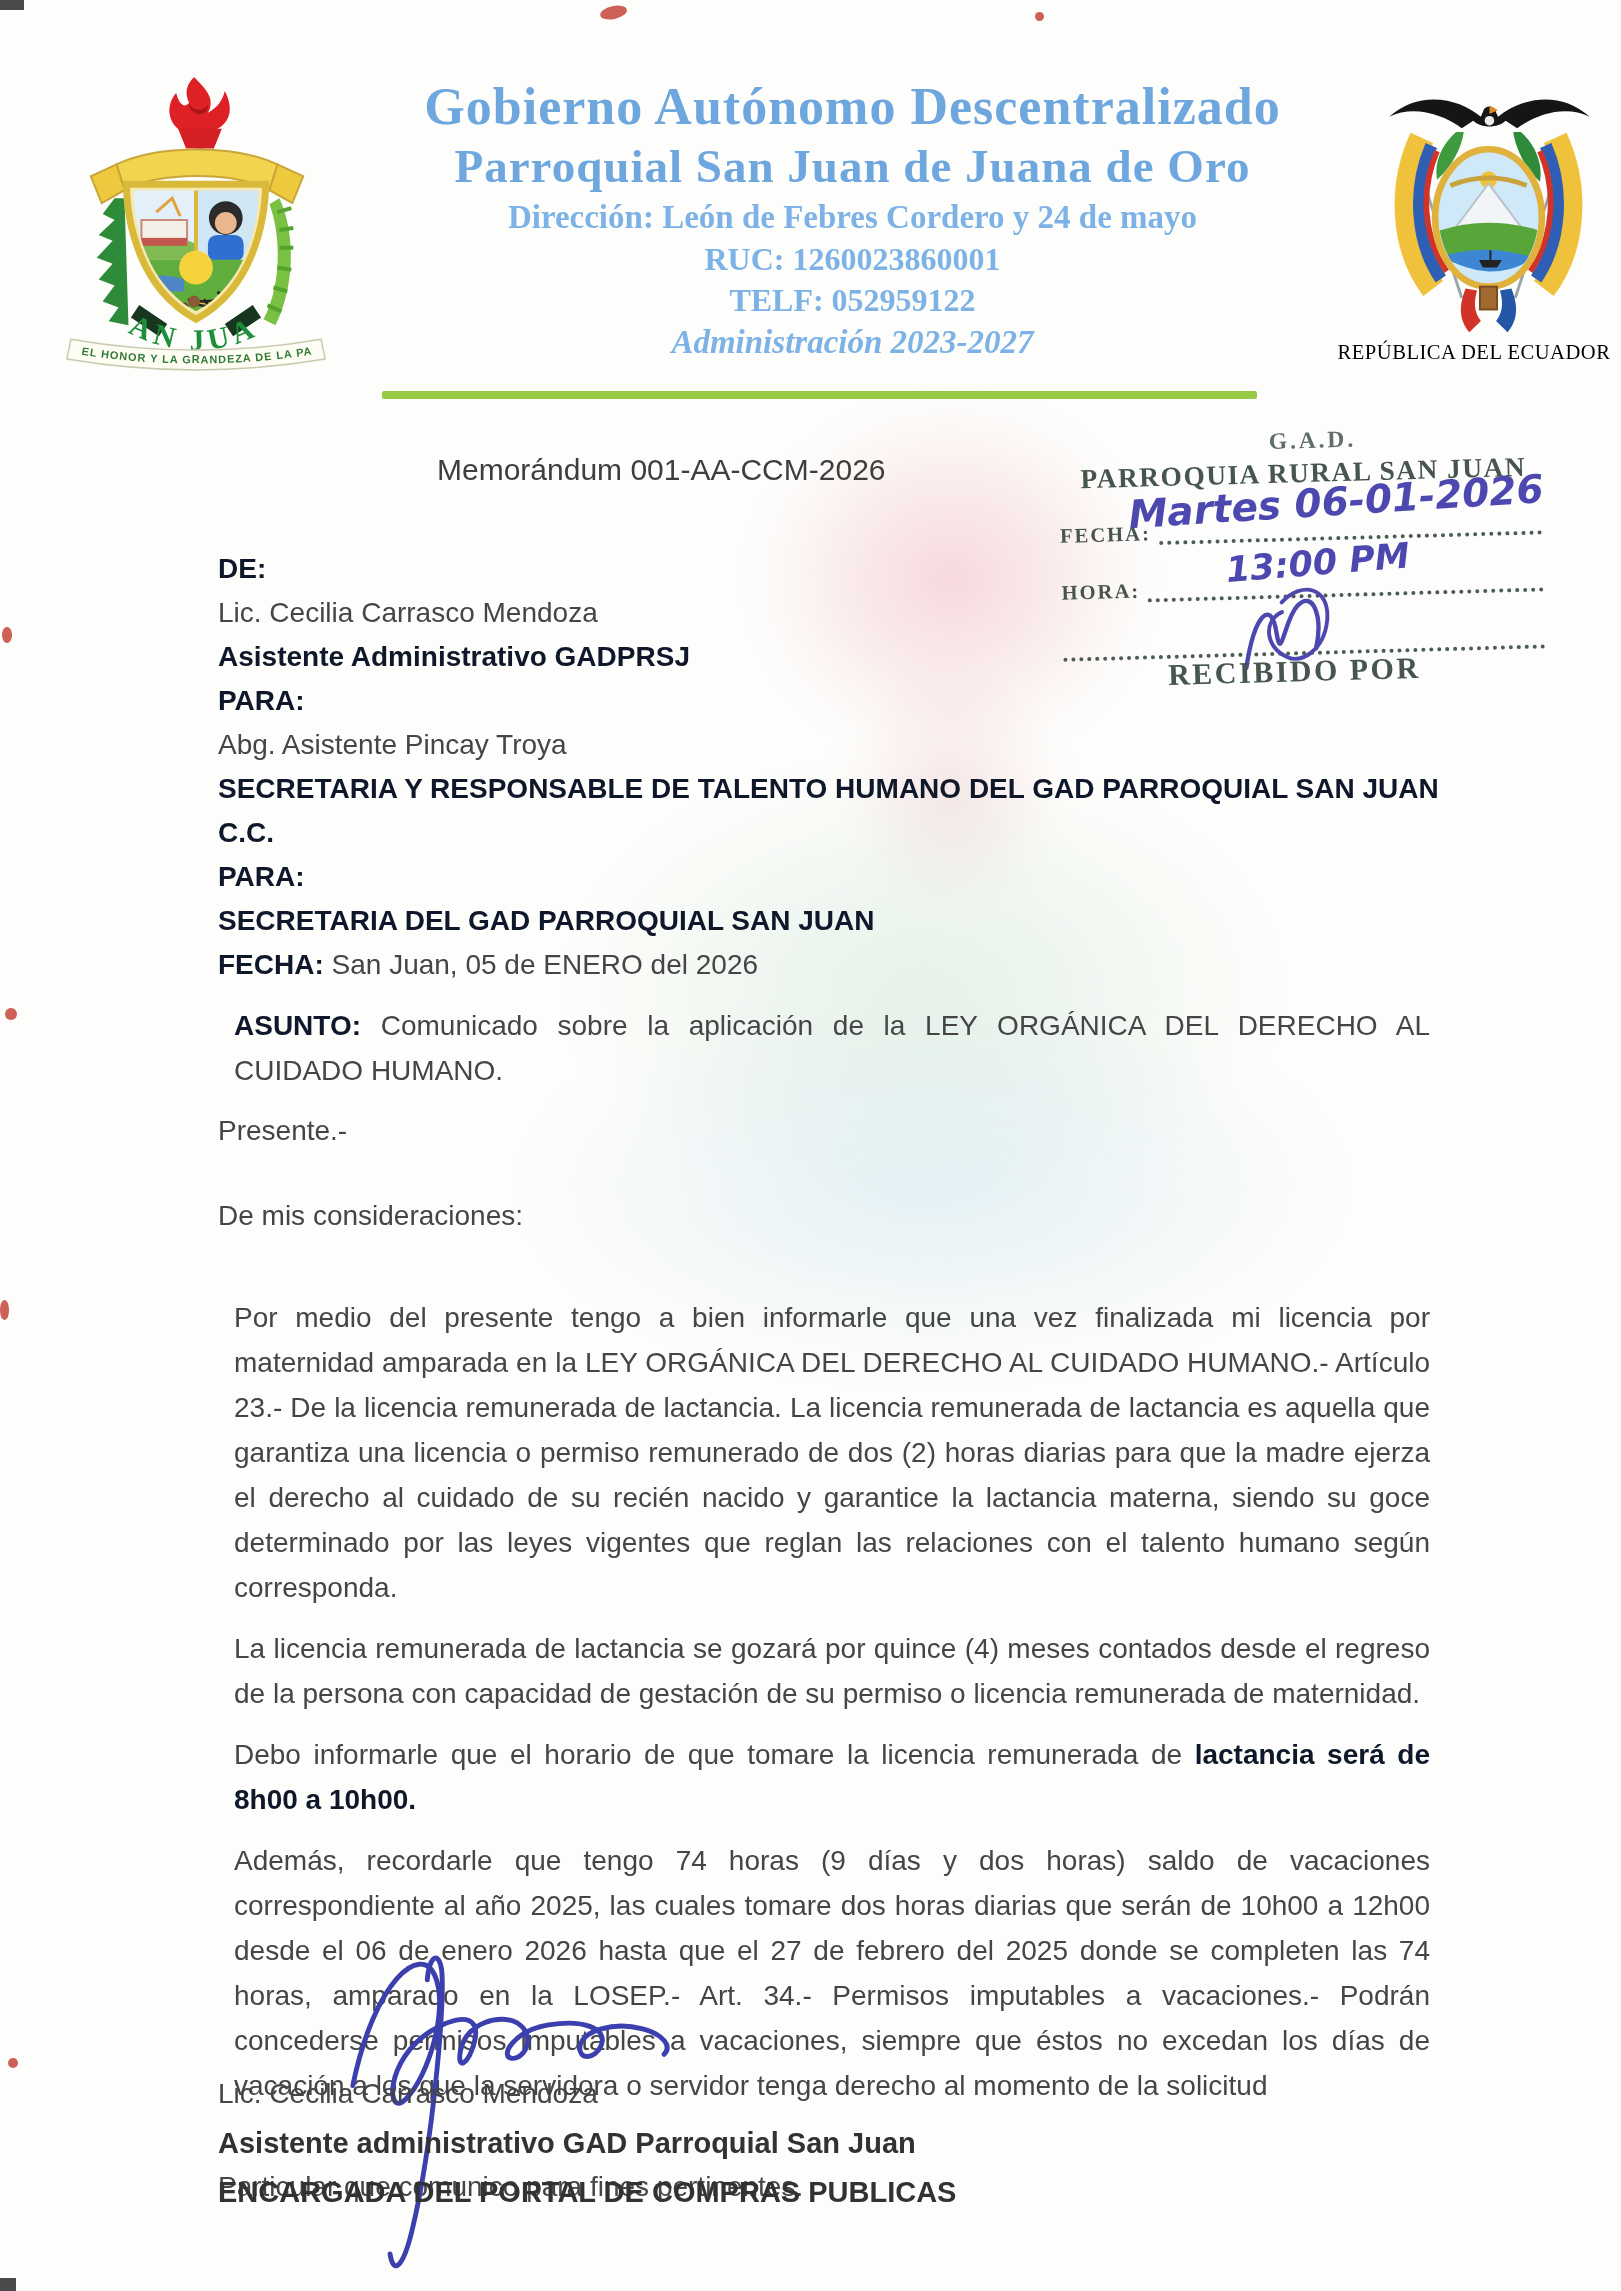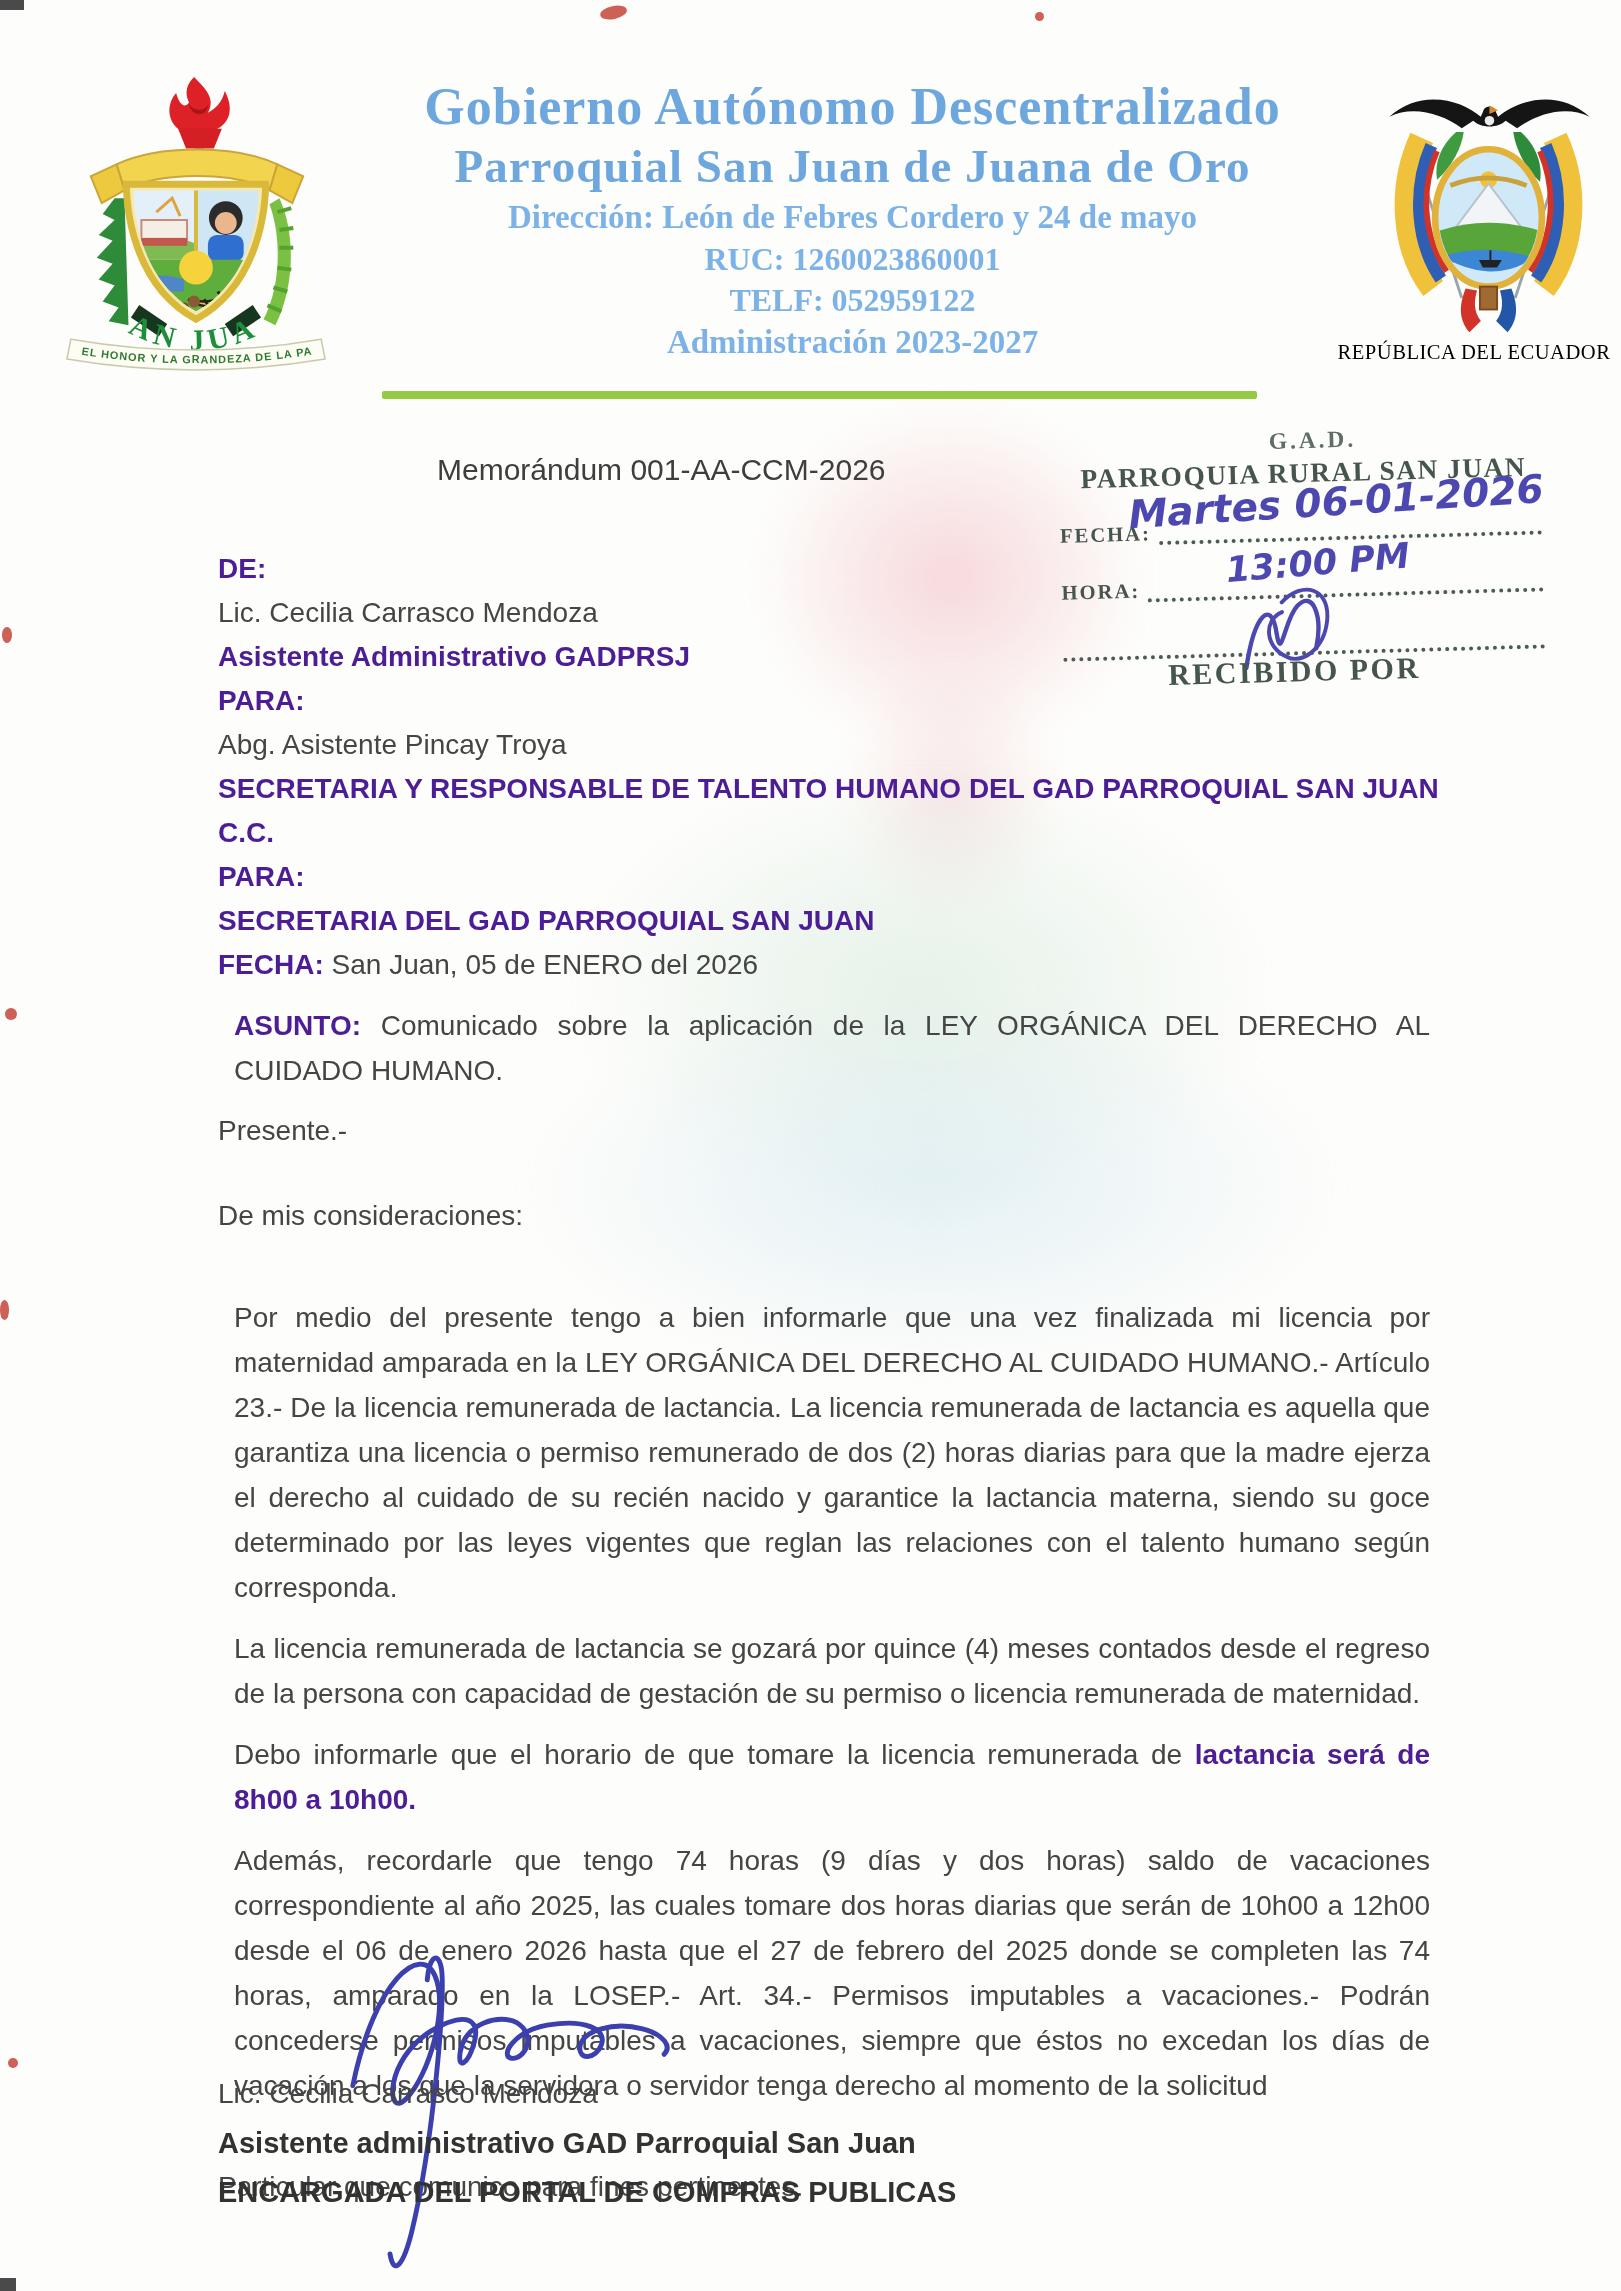--- a/index.html
+++ b/index.html
@@ -21,21 +21,21 @@
   .emblem-caption{
     position:absolute;left:1329px;top:341px;width:290px;text-align:center;
     font-family:"Liberation Serif",serif;font-size:20.6px;letter-spacing:0.5px;color:#000000;
   }
   .title-block{position:absolute;left:233px;top:76px;width:1239px;text-align:center;
     font-family:"Liberation Serif",serif;font-weight:bold;color:#6ea7de;}
   .t1{font-size:52px;line-height:61px;letter-spacing:1px;}
   .t2{font-size:47px;line-height:59px;letter-spacing:1px;}
   .t3{font-size:33px;line-height:43px;color:#7cb2e6;}
   .t4,.t5{font-size:32px;line-height:41px;color:#7cb2e6;}
-  .t6{font-size:33px;line-height:43px;color:#7cb2e6;}
+  .t6{font-size:33px;line-height:43px;color:#7cb2e6;font-style:italic;}
   .green-rule{position:absolute;left:382px;top:391px;width:875px;height:7.8px;background:#97ca44;border-radius:2px;}
   
   .memo-line{position:absolute;left:437px;top:453px;font-size:30px;color:#3e3e3e;}
   
   .stamp{position:absolute;left:1061px;top:427px;width:490px;height:284px;
     transform:rotate(-1.6deg);color:#46564f;font-family:"Liberation Serif",serif;font-weight:bold;}
   .st-gad{position:absolute;left:147px;top:0;width:216px;text-align:center;font-size:23.5px;letter-spacing:2.9px;opacity:.85;}
   .st-org{position:absolute;left:0;top:31px;width:490px;text-align:center;font-size:27.4px;letter-spacing:1.5px;}
   .st-row{position:absolute;left:0;font-size:20.6px;letter-spacing:2px;display:flex;align-items:flex-end;width:482px;}
   .st-row .dots{flex:1;border-bottom:4.9px dotted #4c5c54;margin-left:7.8px;height:23.5px;}
@@ -44,21 +44,21 @@
   .st-sign-row{top:214px;left:0;width:482px;position:absolute;}
   .st-sign-row .dots2{border-bottom:4.9px dotted #4c5c54;height:9.8px;}
   .st-received{position:absolute;left:0;top:227px;width:461px;text-align:center;font-size:30px;letter-spacing:2.5px;}
   .ink{color:#4d48b0;font-family:"DejaVu Sans",sans-serif;font-style:italic;font-weight:bold;}
   .st-fecha-val{position:absolute;left:69px;top:53px;font-size:39px;transform:rotate(-2deg);white-space:nowrap;}
   .st-hora-val{position:absolute;left:165px;top:116px;font-size:35px;transform:rotate(-3deg);}
   .st-initials{position:absolute;left:167px;top:149px;width:127px;height:108px;}
   
   .letter{position:absolute;left:218px;top:547px;width:1228px;font-size:28px;line-height:44px;color:#454545;}
   .ln{white-space:nowrap;}
-  .b{font-weight:bold;color:#4c1d95;}
+  .b{font-weight:bold;color:#0f172a;}
   .par{margin:16px;text-align:justify;line-height:45px;}
   .gap-m{height:41px;}
   
   .sig-scribble{position:absolute;left:323px;top:1929px;width:461px;height:372px;pointer-events:none;}
   .sig-name{position:absolute;left:218px;top:2078px;font-size:28px;color:#454545;}
   .sig-title1{position:absolute;left:218px;top:2127px;font-size:29px;font-weight:bold;color:#323232;}
   .sig-title2{position:absolute;left:218px;top:2176px;font-size:29px;font-weight:bold;color:#323232;}
   
   .speck{position:absolute;background:#c03a30;border-radius:50%;opacity:.8;}
   .corner{position:absolute;background:#4a4a4a;}

